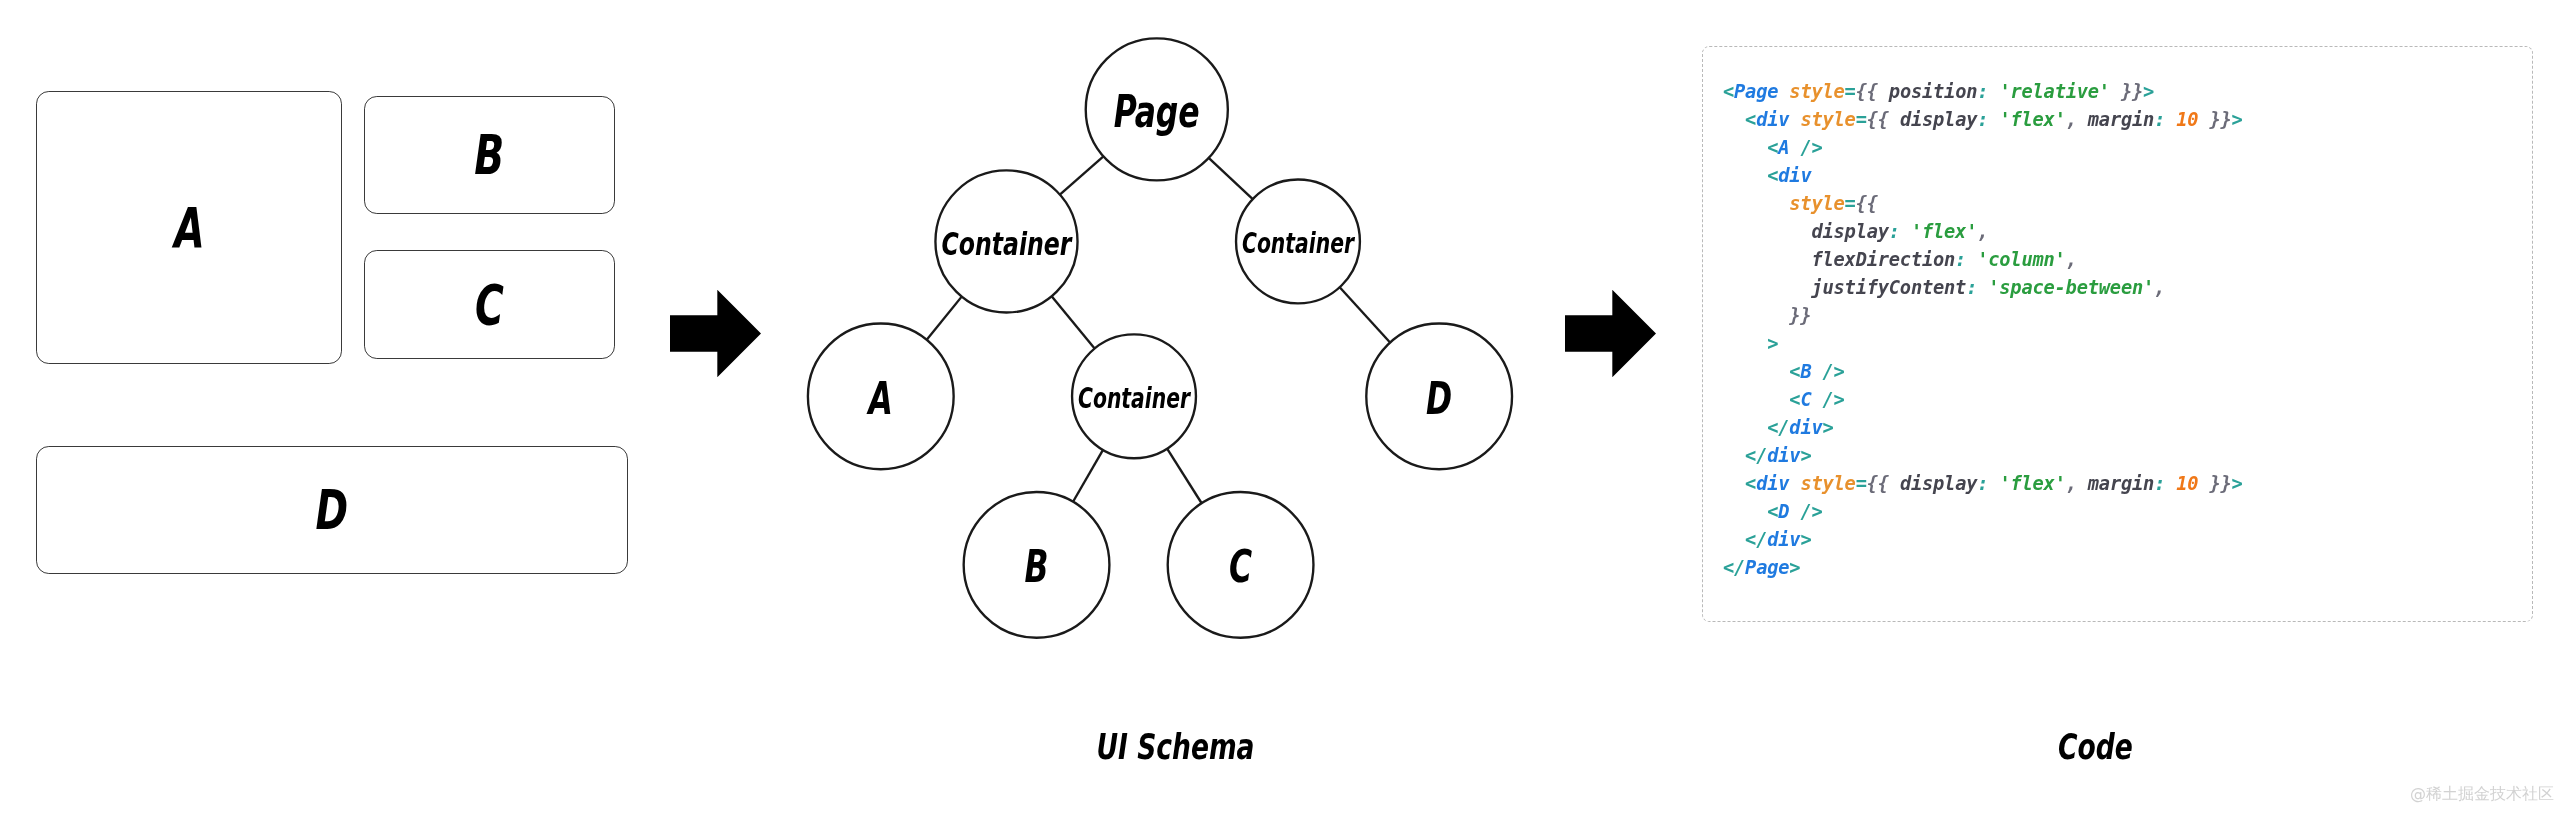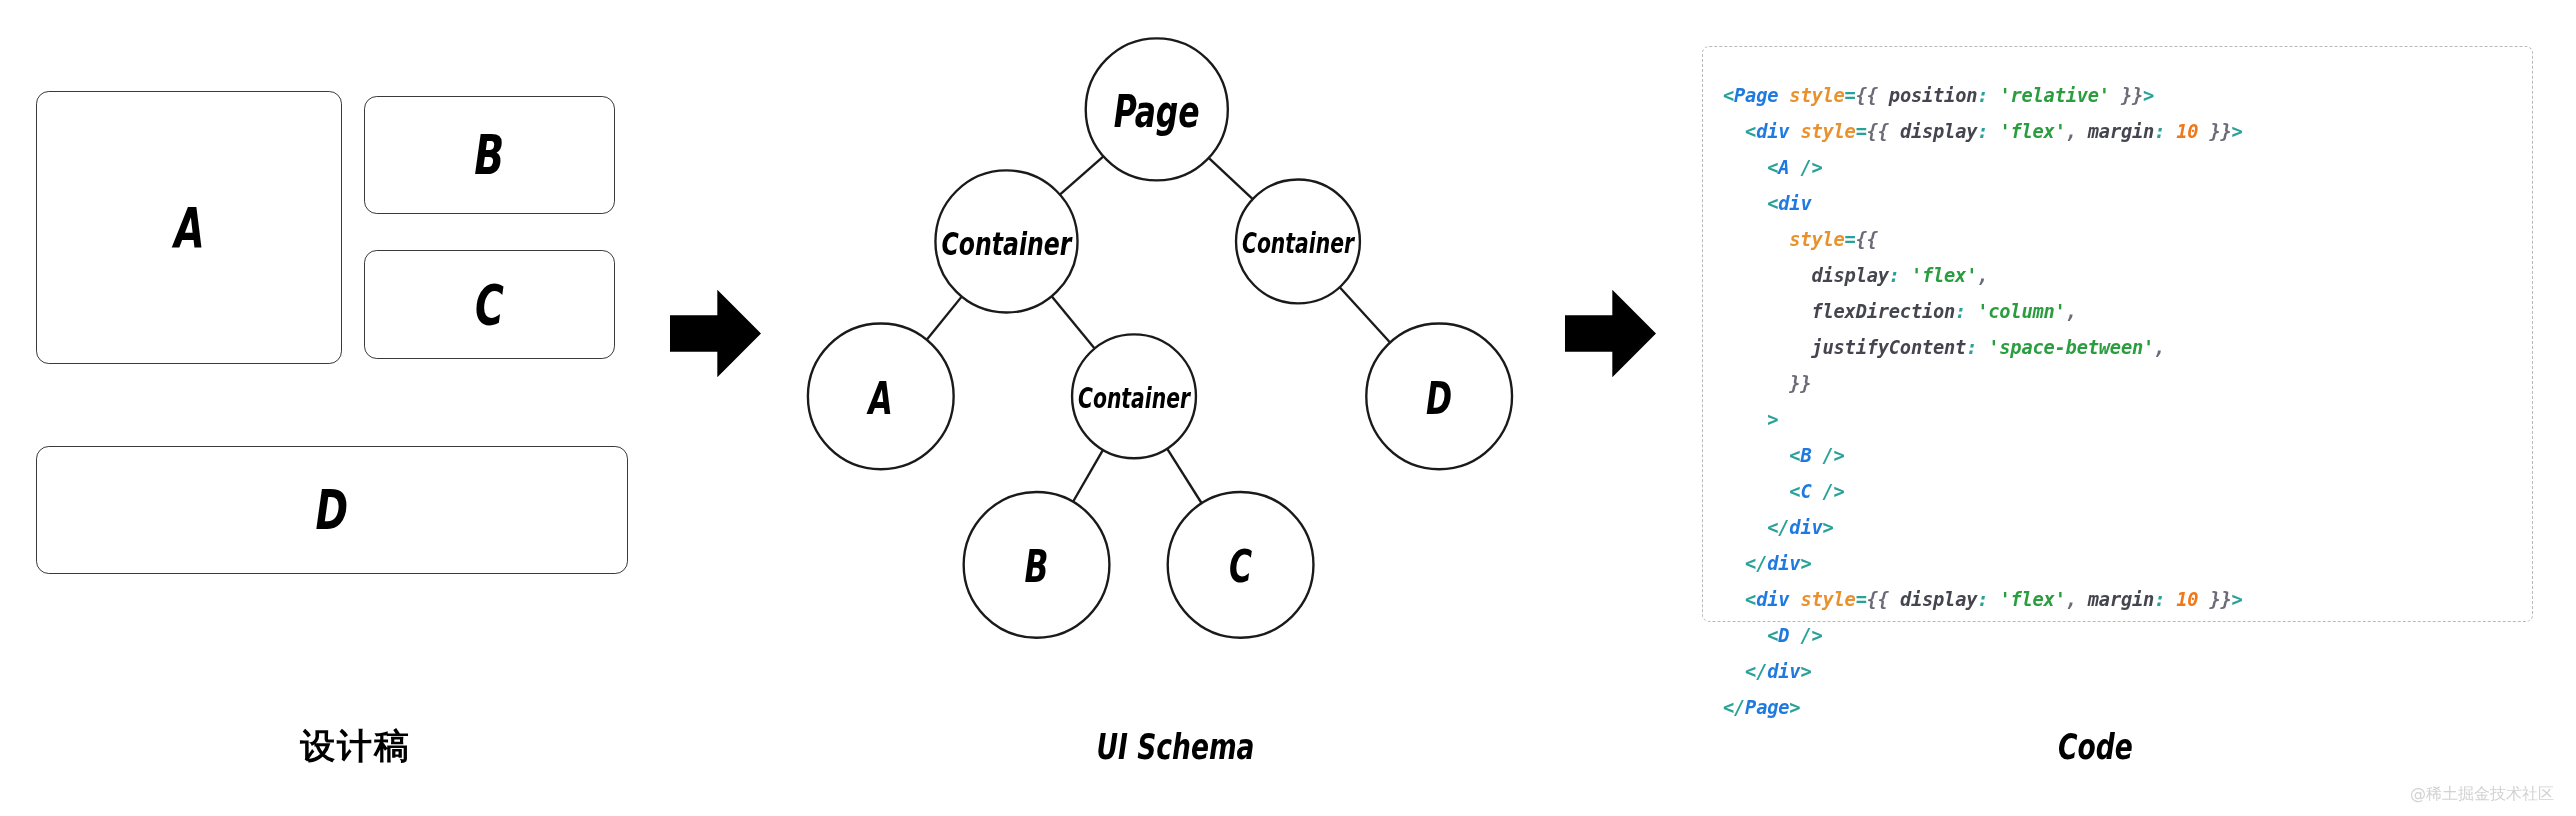--- a/index.html
+++ b/index.html
@@ -54,21 +54,21 @@
   
   #code-panel{
     left:1702px;top:46px;width:831px;height:576px;
     border:1.8px dashed #b9b9b9;border-radius:7.3px;
     box-sizing:border-box;background:#ffffff;
     padding:12.8px 16.4px 12.8px 20px;
   }
   #code-block{
     font-family:"DejaVu Sans Mono","Liberation Mono",monospace;
     font-style:italic;font-weight:bold;
-    font-size:18.7px;line-height:36px;
+    font-size:18.7px;line-height:28px;
     white-space:pre;color:#4a4a55;
     letter-spacing:-0.2px;
   }
   .tk-brk{color:#2aa198;}        
   .tk-tag{color:#1f7ae0;}        
   .tk-attr{color:#e8912d;}       
   .tk-eq{color:#2aa198;}         
   .tk-brace{color:#6b6b78;}      
   .tk-prop{color:#45454f;}       
   .tk-colon{color:#2aa198;}      
@@ -191,19 +191,18 @@
       <span class="tk-brk">&lt;</span><span class="tk-tag">B</span> <span class="tk-brk">/&gt;</span>
       <span class="tk-brk">&lt;</span><span class="tk-tag">C</span> <span class="tk-brk">/&gt;</span>
     <span class="tk-brk">&lt;/</span><span class="tk-tag">div</span><span class="tk-brk">&gt;</span>
   <span class="tk-brk">&lt;/</span><span class="tk-tag">div</span><span class="tk-brk">&gt;</span>
   <span class="tk-brk">&lt;</span><span class="tk-tag">div</span> <span class="tk-attr">style</span><span class="tk-eq">=</span><span class="tk-brace">{{</span> <span class="tk-prop">display</span><span class="tk-colon">:</span> <span class="tk-str">'flex'</span><span class="tk-punc">,</span> <span class="tk-prop">margin</span><span class="tk-colon">:</span> <span class="tk-num">10</span> <span class="tk-brace">}}</span><span class="tk-brk">&gt;</span>
     <span class="tk-brk">&lt;</span><span class="tk-tag">D</span> <span class="tk-brk">/&gt;</span>
   <span class="tk-brk">&lt;/</span><span class="tk-tag">div</span><span class="tk-brk">&gt;</span>
 <span class="tk-brk">&lt;/</span><span class="tk-tag">Page</span><span class="tk-brk">&gt;</span></pre>
   </div>
 
-  <div class="caption cjk" id="caption-design">设计稿</div>
   <div class="caption latin" id="caption-schema">UI Schema</div>
   <div class="caption latin" id="caption-code">Code</div>
 
   <div id="watermark">@稀土掘金技术社区</div>
 </div>
 
 
 </body></html>

